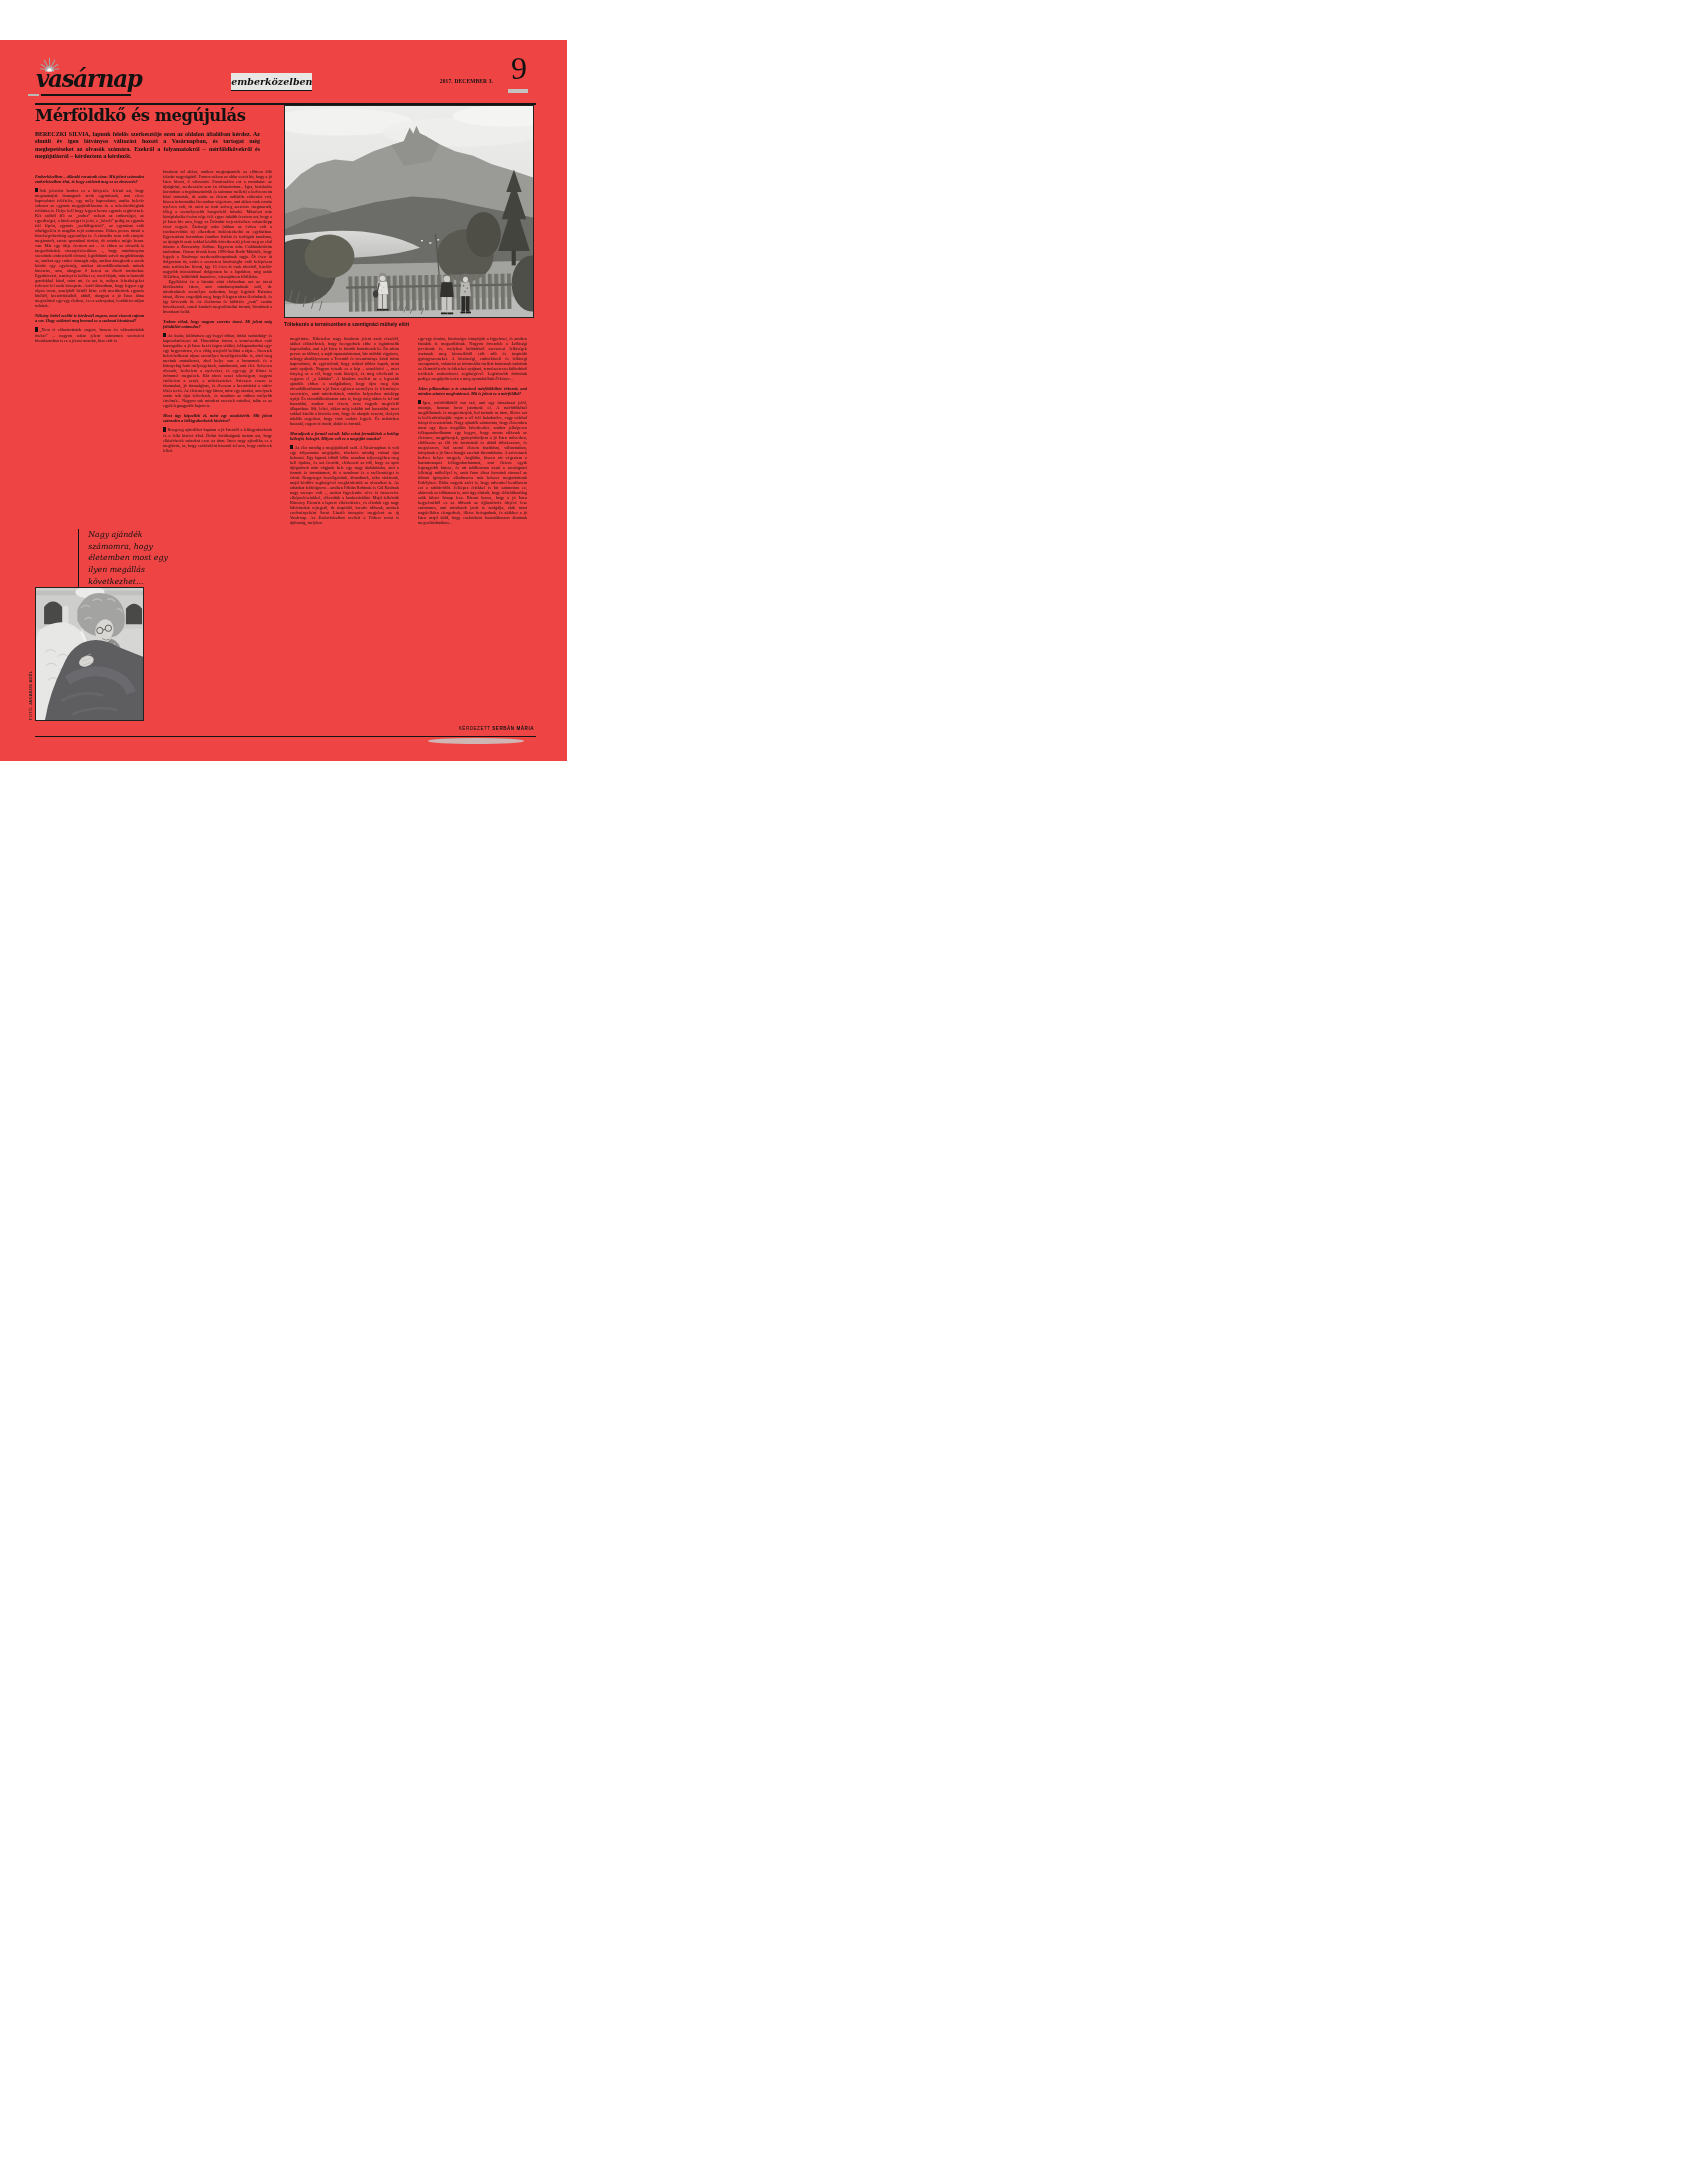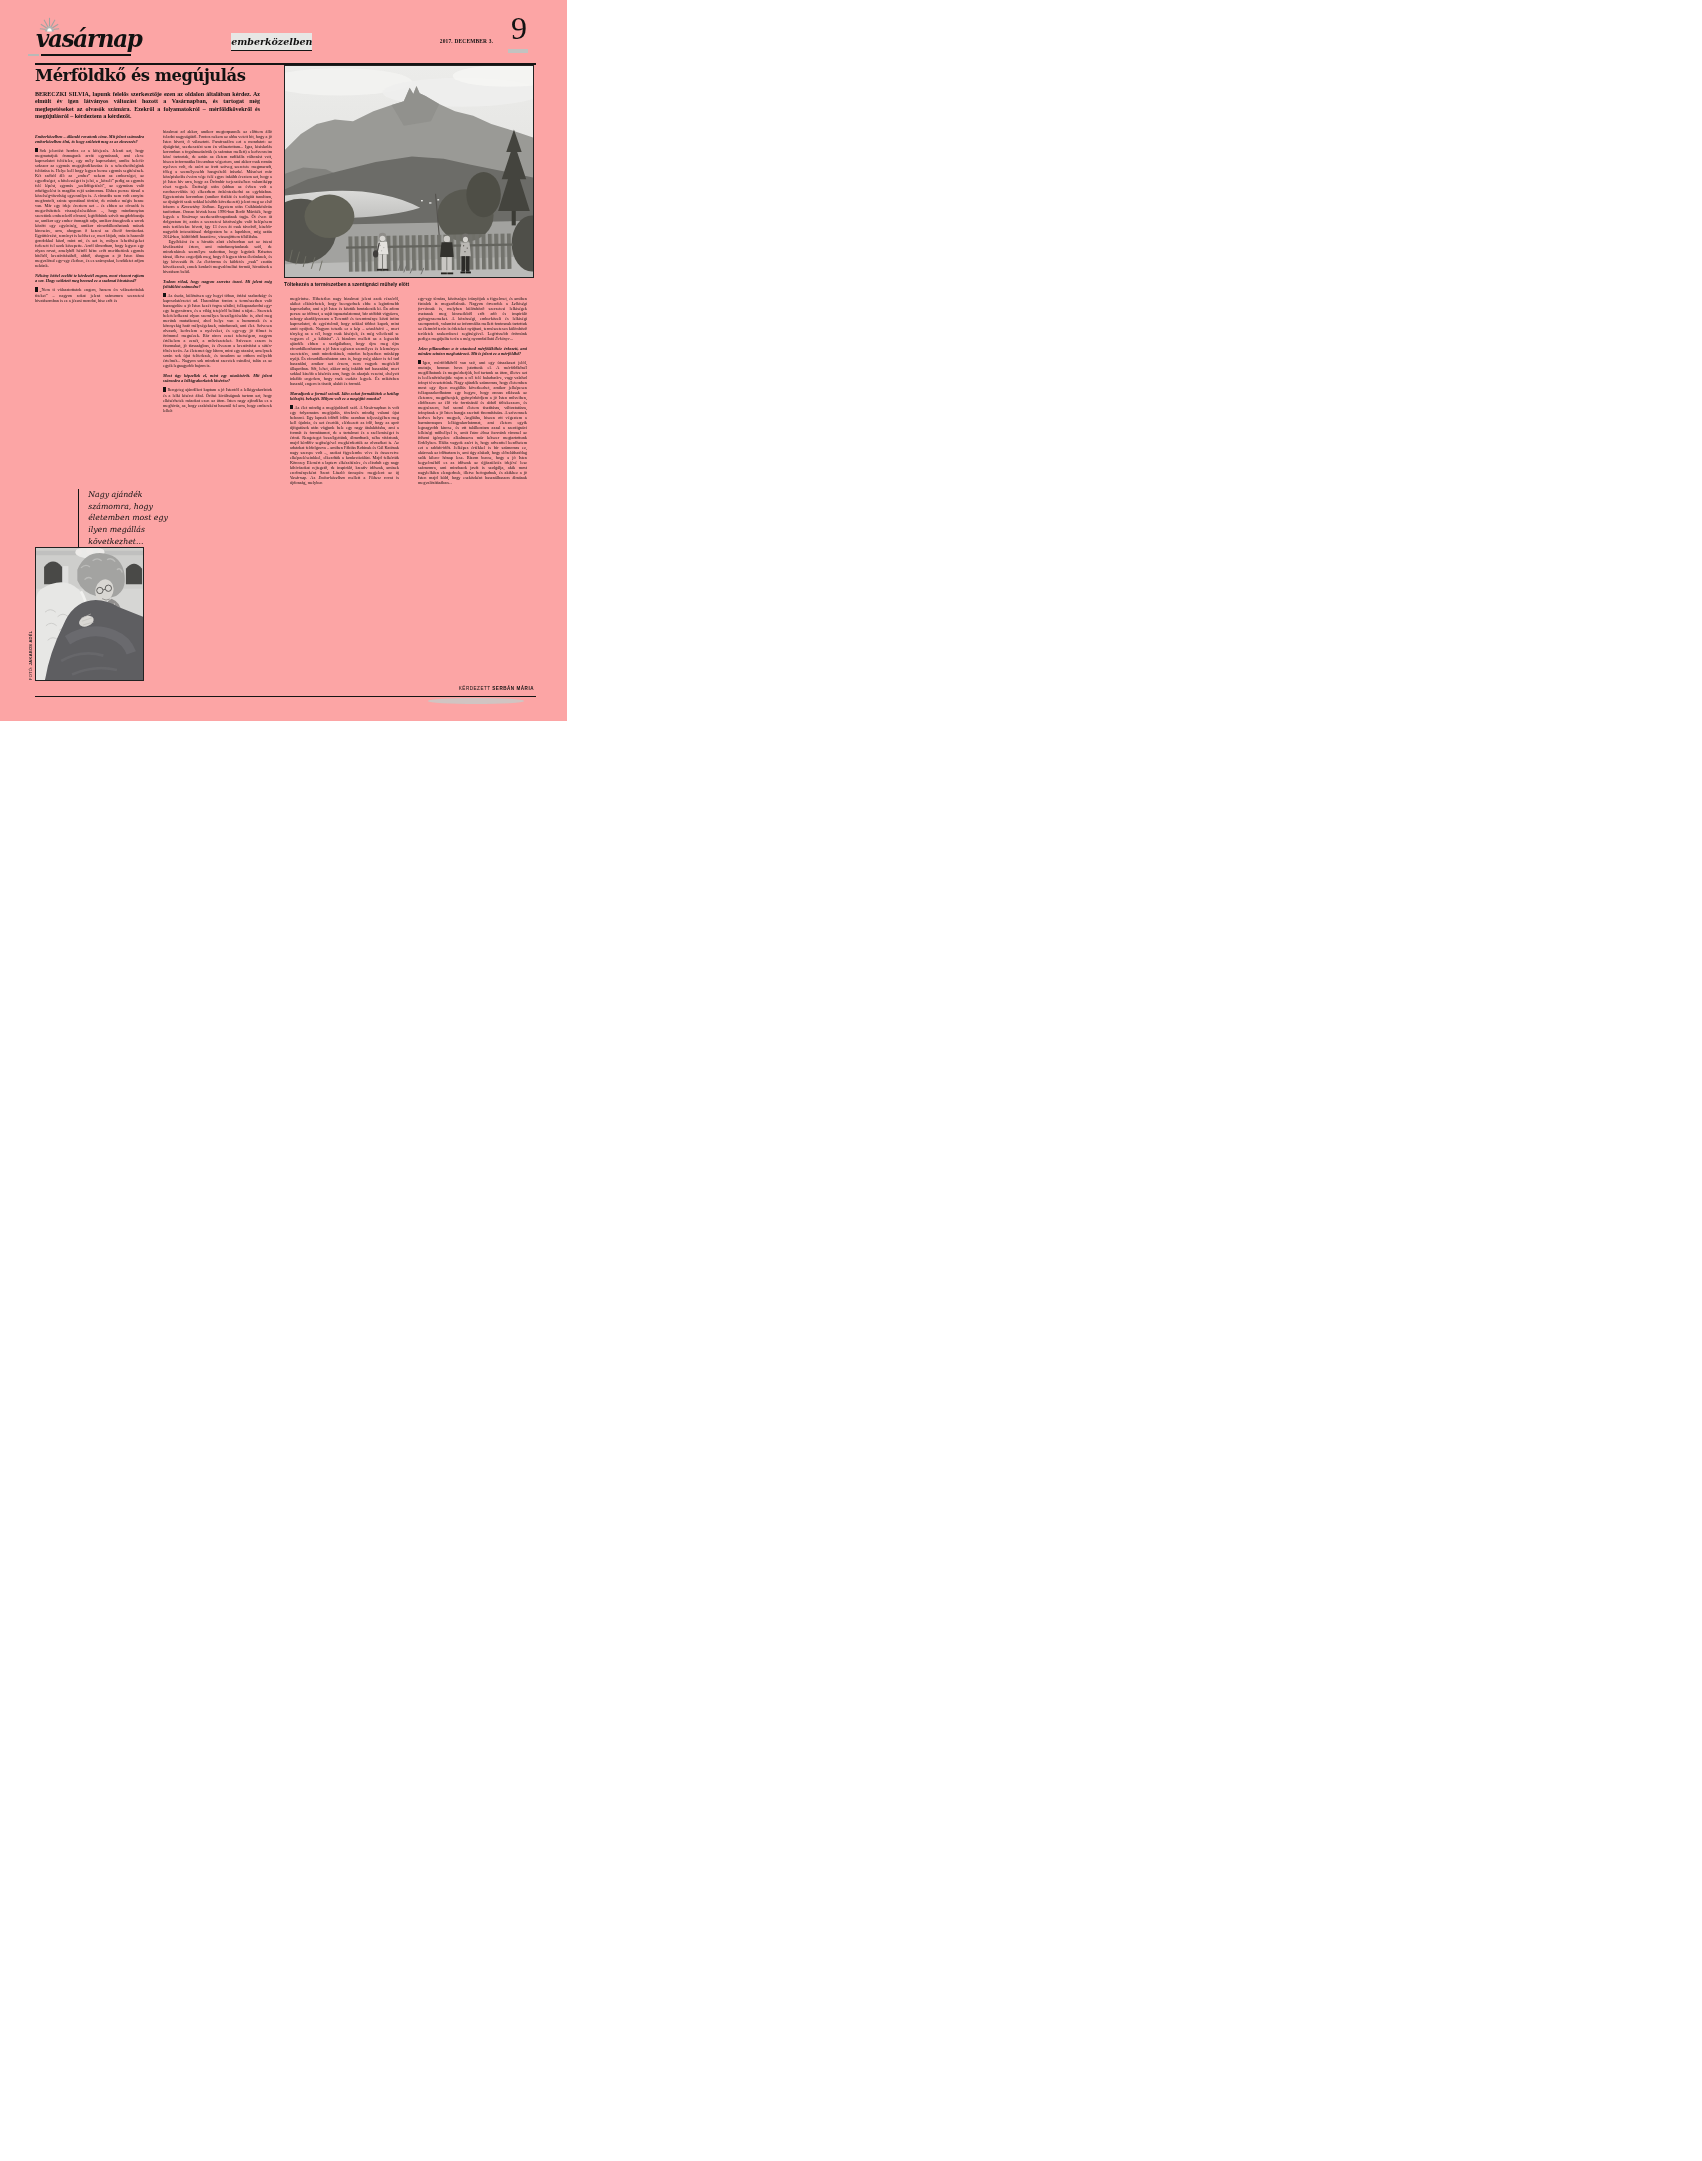--- a/index.html
+++ b/index.html
@@ -1,18 +1,18 @@
 <!DOCTYPE html>
 <html lang="hu" style="font-size:7.3px"><head>
 <meta charset="utf-8">
 <style>
   html,body{margin:0;padding:0;background:#ffffff;}
   .page{
-    position:relative;width:567px;height:721px;background:#fca5a5;
-    font-family:"Liberation Serif",serif;color:#121212;overflow:hidden;
+    position:relative;width:567px;height:721px;background:#ef4444;
+    font-family:"Liberation Serif",serif;color:#121212;overflow:hidden;margin-top:40px;
   }
   
   .logo-wrap{position:absolute;left:36px;top:15.6px;width:110px;height:41px;}
   .sunburst{position:absolute;left:2.7px;top:0px;}
   .logo-text{
     position:absolute;left:0px;top:8.2px;font-family:"DejaVu Serif",serif;
     font-style:italic;font-weight:700;font-size:25px;letter-spacing:-1.4px;
     transform:scaleX(.92);transform-origin:0 0;white-space:nowrap;
   }
   .logo-rule{position:absolute;left:4.6px;top:38px;width:90px;height:2.3px;background:#141414;}

